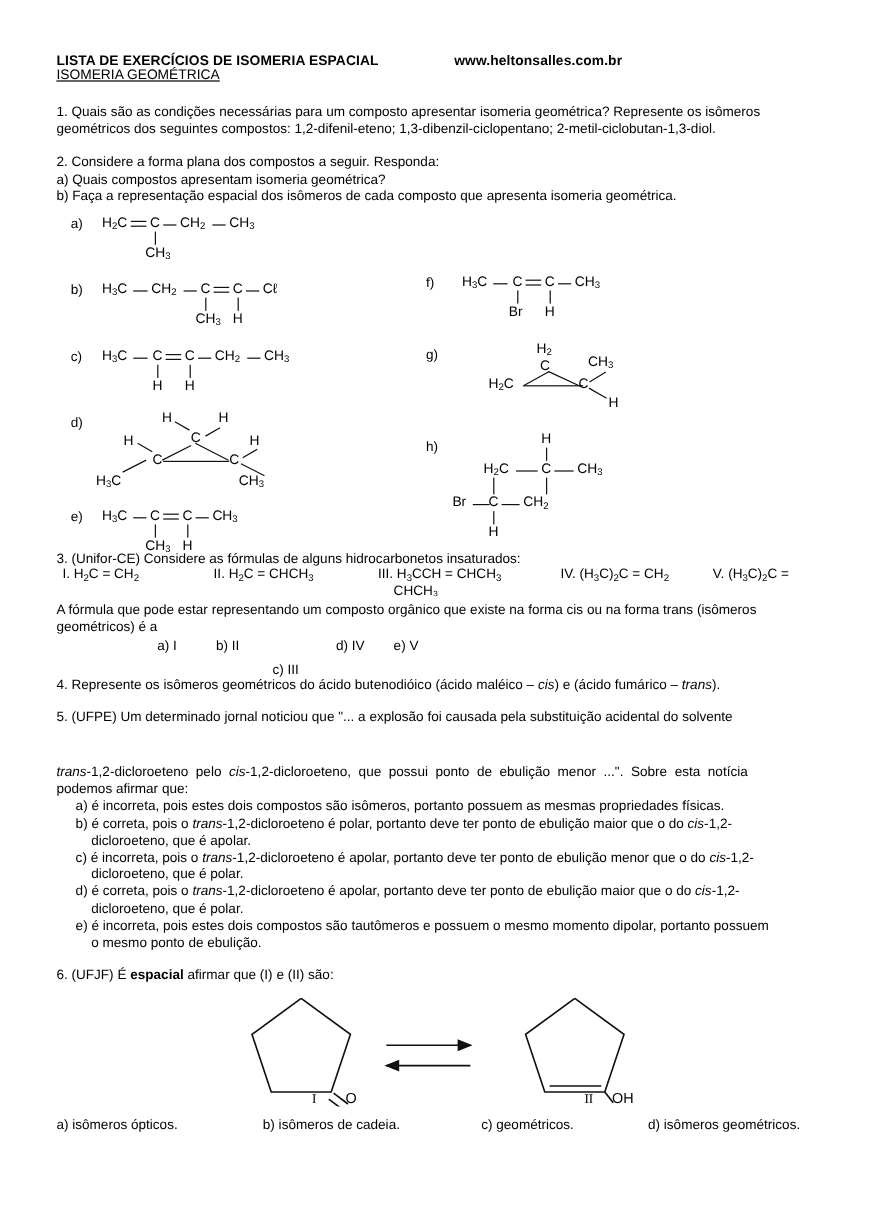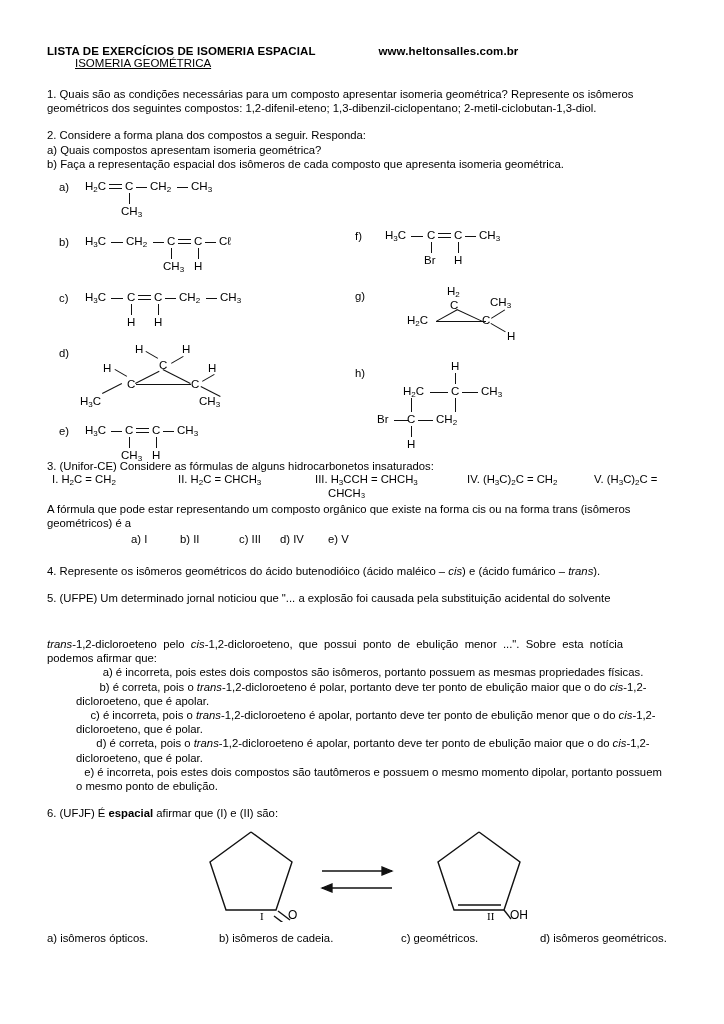--- a/index.html
+++ b/index.html
@@ -20,30 +20,29 @@
     font-weight:bold;
     font-size:11.5px;
     letter-spacing:.1px;
   }
   .hdr .t1{white-space:nowrap;}
   .hdr .t2{margin-left:63px;white-space:nowrap;}
   .subttl{
     font-size:11.5px;
     text-decoration:underline;
     margin-bottom:18px;
-    margin-left:28px;
   }
   p.q{
     font-size:11.3px;
     line-height:14.2px;
     margin:0 0 0 0;
   }
   .gap{height:13px;}
   .just{text-align:justify;}
-  .indent{padding-left:16px;text-align:center;}
+  .indent{padding-left:16px;}
   .indent2{padding-left:29px;}
   sub{font-size:8px;vertical-align:-2px;}
   i{font-style:italic;}
   b{font-weight:bold;}
 
   
   .struct-area{
     position:relative;
     height:288px;
     font-size:11.5px;
@@ -265,21 +264,21 @@
     <span style="left:547px;">V. (H<sub>3</sub>C)<sub>2</sub>C =</span>
   </div>
   <div class="frow" style="height:15px;">
     <span style="left:281px;">CHCH₃</span>
   </div>
   <p class="q">A fórmula que pode estar representando um composto orgânico que existe na forma cis ou na forma trans (isômeros</p>
   <p class="q">geométricos) é a</p>
   <div class="frow" style="height:18px;margin-top:2px;">
     <span style="left:84px;">a) I</span>
     <span style="left:133px;">b) II</span>
-    <span style="left:192px;">c) III</span>
+    <span style="left:180px;margin-top:20px;">c) III</span>
     <span style="left:233px;">d) IV</span>
     <span style="left:281px;">e) V</span>
   </div>
 
   <div class="gap"></div>
 
   <p class="q">4. Represente os isômeros geométricos do ácido butenodióico (ácido maléico – <i>cis</i>) e (ácido fumárico – <i>trans</i>).</p>
 
   <div class="gap"></div>
 

